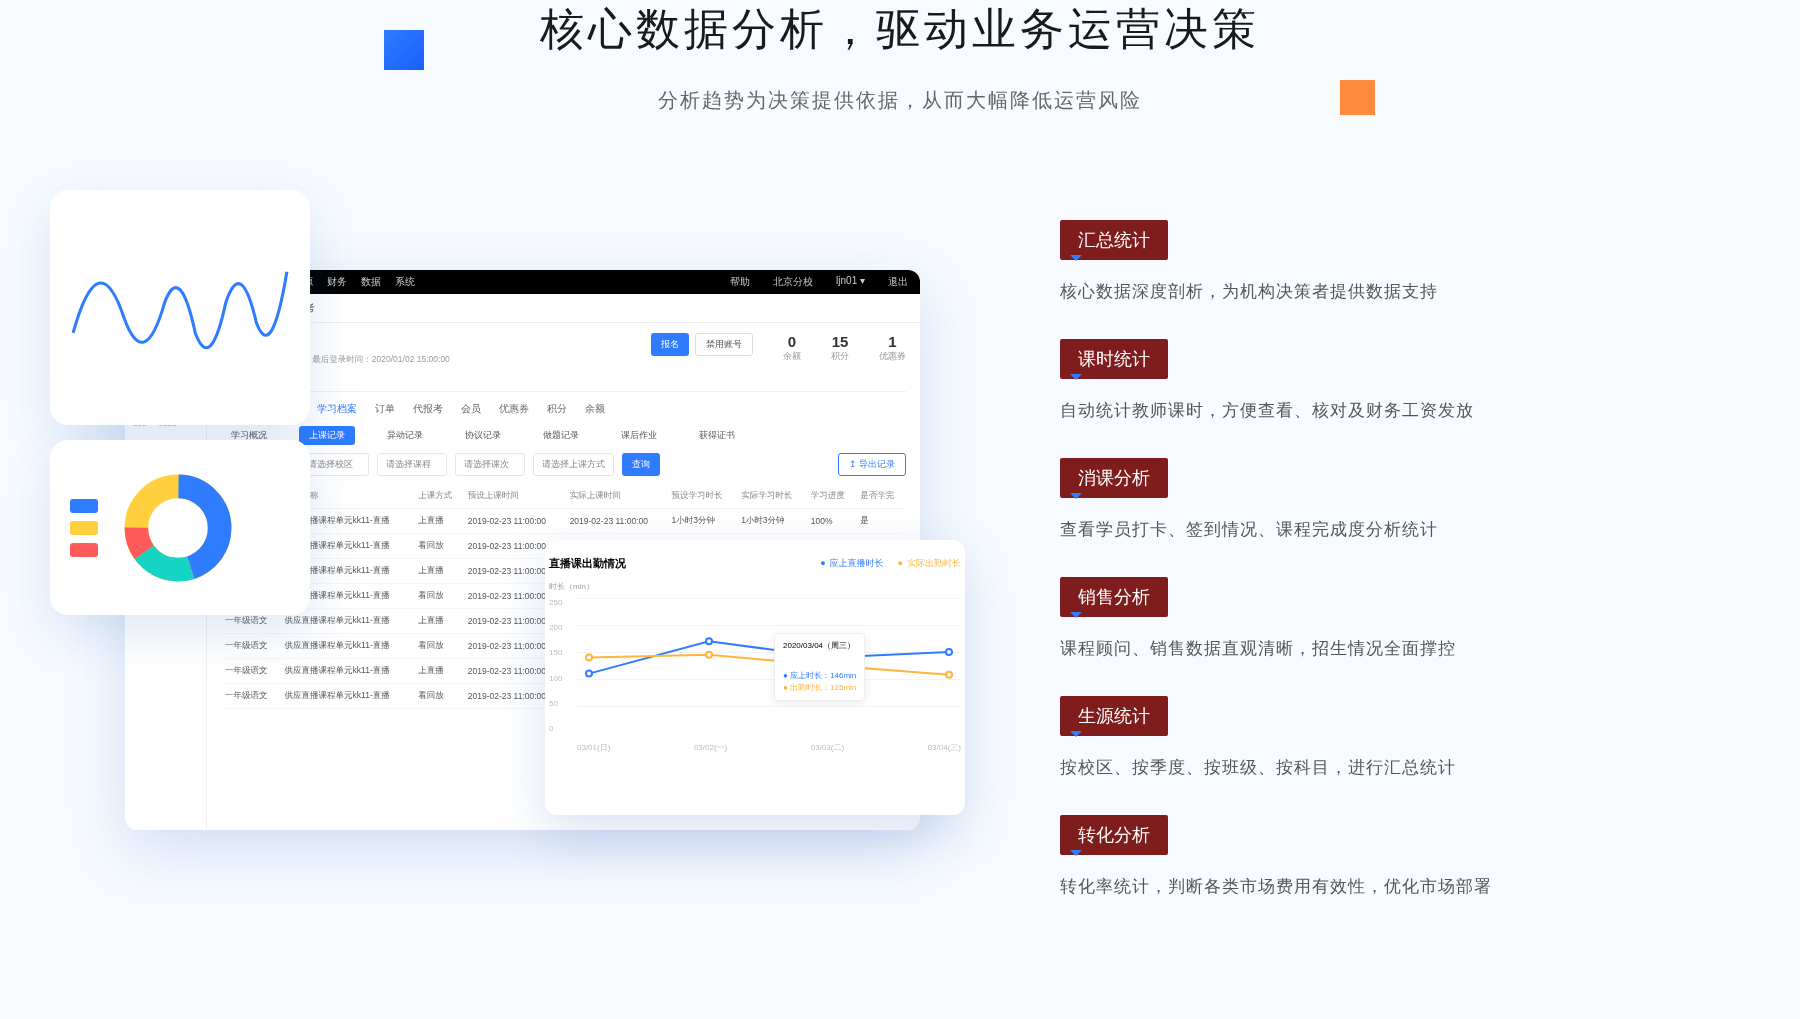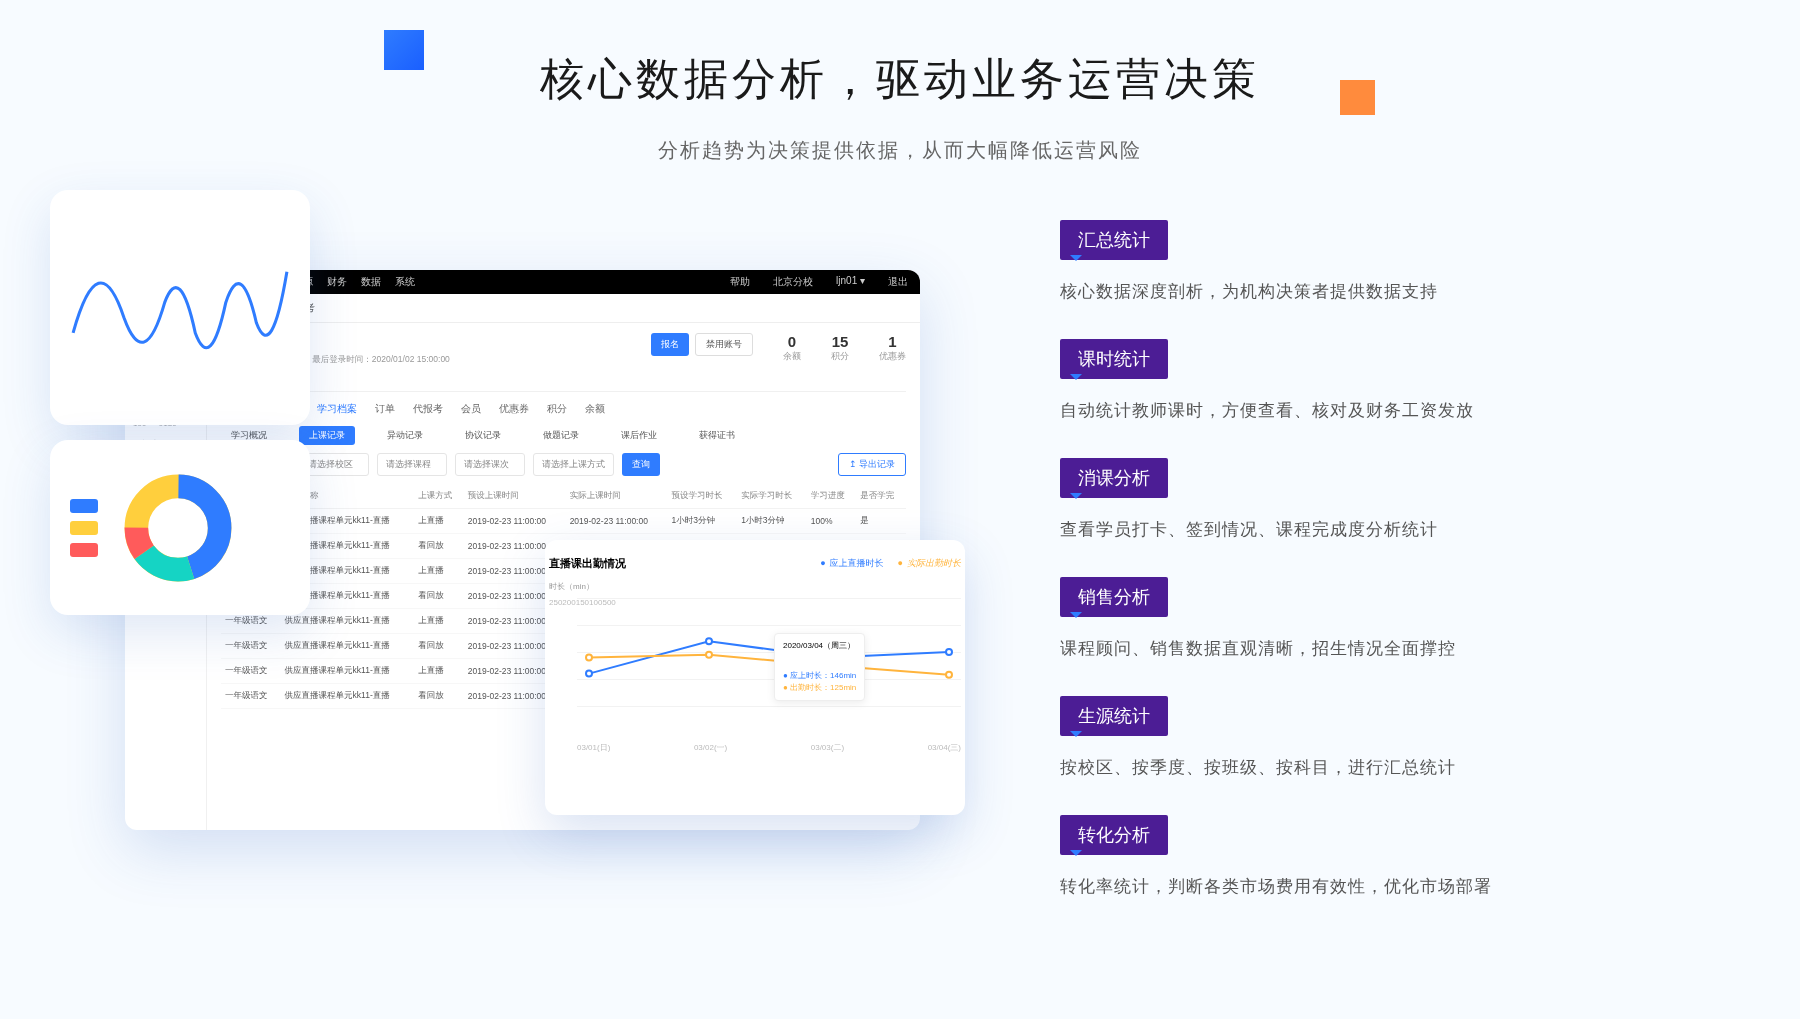--- a/index.html
+++ b/index.html
@@ -1,17 +1,17 @@
 <!DOCTYPE html>
 <html><head>
 <meta charset="utf-8">
 <style>
 *{box-sizing:border-box;margin:0;padding:0;font-family:-apple-system,"PingFang SC","Microsoft YaHei",sans-serif}
 body{background:#f7fbff;width:1800px;height:1019px;position:relative;overflow:hidden}
-.hero{text-align:center;padding-top:50px;position:relative}
+.hero{text-align:center;position:relative}
 .hero-deco-blue{position:absolute;width:40px;height:40px;background:linear-gradient(135deg,#2f7cff,#1a5fff);left:384px;top:30px}
 .hero-deco-orange{position:absolute;width:35px;height:35px;background:#ff8b3d;right:425px;top:80px}
 .hero-title{font-size:44px;font-weight:500;color:#1a1a1a;letter-spacing:4px}
 .hero-sub{font-size:20px;color:#666;margin-top:28px;letter-spacing:2px}
 
 .stage{position:absolute;left:50px;top:180px;width:870px;height:650px}
 
 .card-wave{position:absolute;left:0;top:10px;width:260px;height:235px;background:#fff;border-radius:18px;box-shadow:0 18px 50px rgba(43,92,190,.15);z-index:30;padding:18px}
 .card-wave svg{width:100%;height:100%}
 .card-donut{position:absolute;left:0;top:260px;width:260px;height:175px;background:#fff;border-radius:18px;box-shadow:0 18px 50px rgba(43,92,190,.15);z-index:30;display:flex;align-items:center;padding:20px}
@@ -55,31 +55,31 @@
 th{color:#888;font-weight:400;text-align:left;padding:6px 4px;border-bottom:1px solid #f2f2f2}
 td{padding:6px 4px;border-bottom:1px solid #f7f7f7;color:#555}
 
 .popup{position:absolute;left:495px;top:360px;width:420px;height:275px;background:#fff;border-radius:12px;box-shadow:0 18px 50px rgba(43,92,190,.18);z-index:40;padding:16px 4px}
 .popup-h{display:flex;align-items:center;font-size:11px}
 .popup-h .t{font-weight:600}
 .popup-h .lg{margin-left:auto;display:flex;gap:14px;font-size:9px;color:#666}
 .lg span::before{content:"●";margin-right:4px}
 .axis-l{font-size:8px;color:#999;margin-top:10px}
 .chart{position:relative;height:155px;margin-top:6px}
-.ylabels{position:absolute;left:0;top:0;bottom:20px;display:flex;flex-direction:row;justify-content:space-between;font-size:8px;color:#bbb}
+.ylabels{position:absolute;left:0;top:0;bottom:20px;display:flex;flex-direction:column;justify-content:space-between;font-size:8px;color:#bbb}
 .grid{position:absolute;left:28px;right:0;top:0;bottom:20px}
 .grid div{border-top:1px solid #f2f2f2;height:20%}
 .xl{position:absolute;left:28px;right:0;bottom:0;display:flex;justify-content:space-between;font-size:8px;color:#bbb}
 .tip{position:absolute;left:225px;top:35px;background:#fff;border:1px solid #eee;border-radius:4px;padding:6px 8px;font-size:8px;box-shadow:0 2px 8px rgba(0,0,0,.08)}
 .tip .d{font-weight:400;margin-bottom:19px}
 .tip .r{color:#666;margin:1px 0}
 
 .features{position:absolute;right:60px;top:220px;width:680px}
 .feat{margin-bottom:36px}
-.feat-tag{display:inline-block;background:#4c1d95;color:#fff;padding:8px 18px;font-size:18px;border-radius:2px;position:relative}
+.feat-tag{display:inline-block;background:#7f1d1d;color:#fff;padding:8px 18px;font-size:18px;border-radius:2px;position:relative}
 .feat-tag::after{content:"";position:absolute;left:10px;bottom:-7px;border:6px solid transparent;border-top-color:#2f7cff}
 .feat-desc{margin-top:20px;font-size:17px;color:#555;letter-spacing:1px}
 </style>
 </head>
 <body>
 
 <div class="hero">
   <div class="hero-deco-blue"></div>
   <div class="hero-deco-orange"></div>
   <div class="hero-title">核心数据分析，驱动业务运营决策</div>
@@ -326,21 +326,21 @@
         </table>
       </div>
     </div>
   </div>
 
   <div class="popup">
     <div class="popup-h">
       <div class="t">直播课出勤情况</div>
       <div class="lg" id="legend">
           <span style="color: rgb(47, 124, 255);">应上直播时长</span>
-          <span style="color: rgb(255, 180, 61); font-style: italic;">实际出勤时长</span>
+          <span style="color: rgb(255, 180, 61);">实际出勤时长</span>
         </div>
     </div>
     <div class="axis-l">时长（min）</div>
     <div class="chart">
       <div class="ylabels" id="ylabels">
           <div>250</div>
           <div>200</div>
           <div>150</div>
           <div>100</div>
           <div>50</div>

